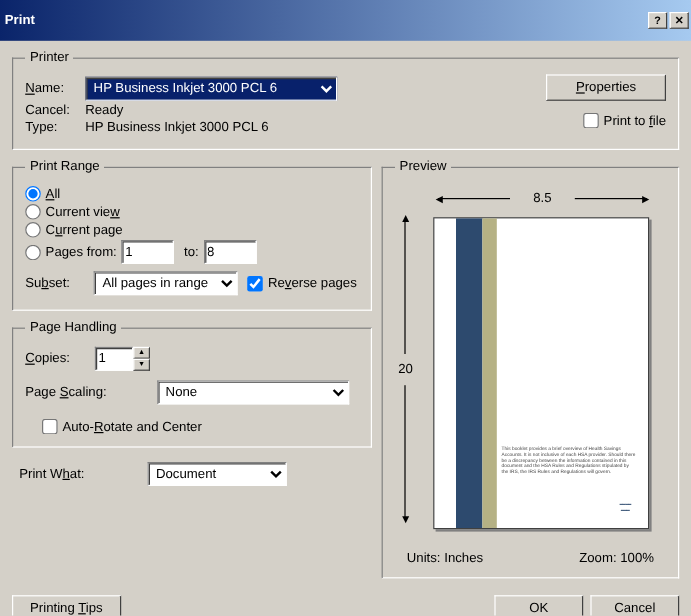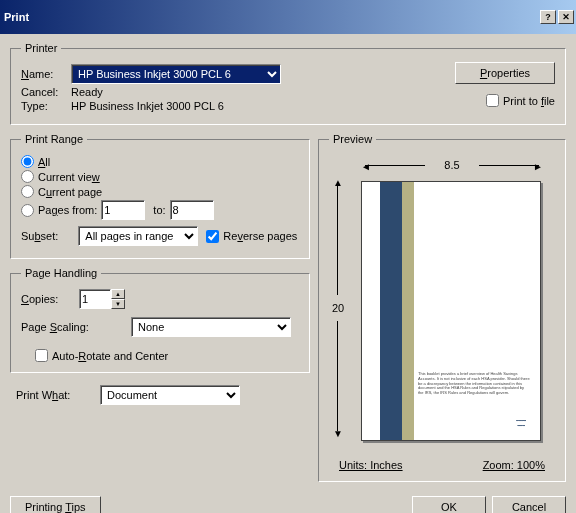--- a/index.html
+++ b/index.html
@@ -40,21 +40,21 @@
   .ruler-v { position: absolute; left: 2px; top: 30px; bottom: 20px; display: flex; flex-direction: column; align-items: center; justify-content: center; width: 14px; }
   .ruler-v::before, .ruler-v::after { content: ""; position: absolute; left: 6px; height: 110px; border-left: 1px solid #000; }
   .ruler-v::before { top: 2px; } .ruler-v::after { bottom: 2px; }
   .ruler-v .arru, .ruler-v .arrd { position: absolute; font-size: 10px; }
   .ruler-v .arru { top: -6px; } .ruler-v .arrd { bottom: -6px; }
   .page { width: 180px; height: 260px; background: #fff; border: 1px solid #404040; box-shadow: 2px 2px 0 #808080; margin: 14px 0 6px 16px; position: relative; }
   .page-stripe-b { position: absolute; left: 18px; top: 0; bottom: 0; width: 22px; background: #2d4a6e; }
   .page-stripe-y { position: absolute; left: 40px; top: 0; bottom: 0; width: 12px; background: #b5b184; }
   .page-txt { position: absolute; left: 56px; right: 10px; top: 190px; font-size: 4px; color: #444; line-height: 1.2; }
   .page-logo { position: absolute; right: 14px; bottom: 12px; font-size: 4px; color: #2d4a6e; text-align: center; font-weight: bold; }
-  .preview-footer { display: flex; justify-content: space-between; padding: 6px 10px 0; text-decoration: underline; }
+  .preview-footer { display: flex; justify-content: space-between; padding: 6px 10px 0; }
   
   .spinner { display: flex; align-items: center; }
   .spinner input { width: 32px; text-align: left; }
   .spinner-btns { display: flex; flex-direction: column; }
   .spinner-btns div { width: 14px; height: 10px; border: 1px solid; border-color: #fff #404040 #404040 #fff; background: #d4d0c8; display: flex; align-items: center; justify-content: center; font-size: 6px; cursor: pointer; }
   
   .bottom-row { display: flex; gap: 6px; align-items: center; padding-top: 6px; }
   .bottom-row .spacer { flex: 1; }
   .bottom-row .btn.wide { width: 74px; padding: 0; }
   
@@ -157,22 +157,22 @@
             <option>None</option>
           </select>
         </div>
         <label class="checkbox row" style="margin:12px 0 0 14px">
           <input type="checkbox" style="">
           <span>Auto-<span class="underline">R</span>otate and Center</span>
         </label>
       </fieldset>
 
       <div class="row" style="padding:4px 0 0 6px">
-        <span style="width:84px">Print W<span class="underline">h</span>at:</span>
-        <select style="width:140px">
+        <span style="width:107px">Print W<span class="underline">h</span>at:</span>
+        <select style="width:116px">
           <option>Document</option>
         </select>
       </div>
     </div>
 
     <div class="right-col">
       <fieldset style="flex:1">
         <legend>Preview</legend>
         <div class="preview-box">
           <div class="ruler-h">

